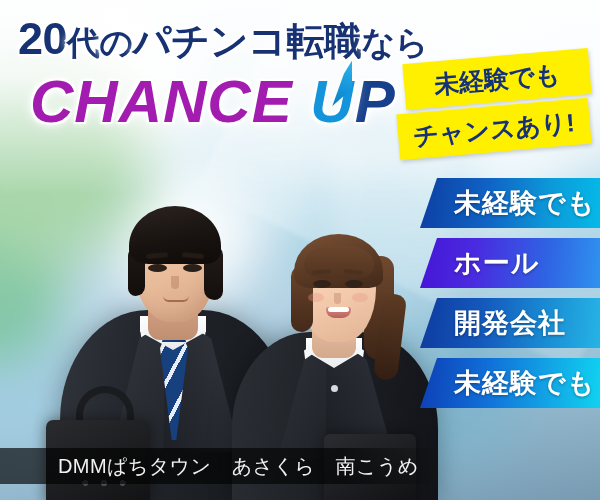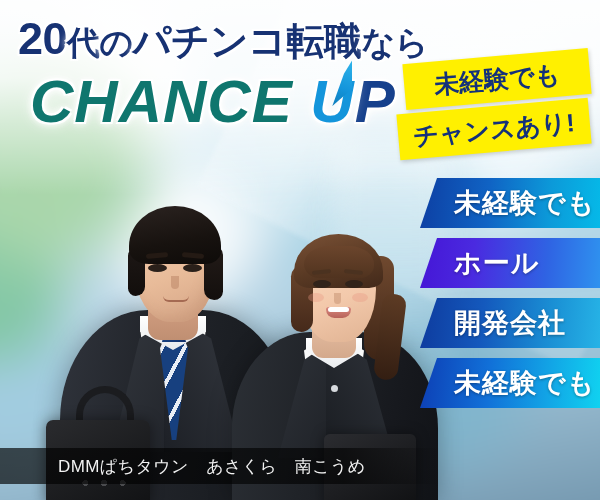--- a/index.html
+++ b/index.html
@@ -222,21 +222,21 @@
   .logo{
     position:absolute;left:30px;top:72px;
     font-size:60px;line-height:1;font-weight:bold;font-style:italic;
     letter-spacing:1px;white-space:nowrap;
     font-family:"Liberation Sans","DejaVu Sans",sans-serif;
     text-shadow:
       0 0 9px #fff,0 0 9px #fff,0 0 16px #fff,
       2px 2px 0 rgba(255,255,255,.95),-2px -2px 0 rgba(255,255,255,.95),
       2px -2px 0 rgba(255,255,255,.95),-2px 2px 0 rgba(255,255,255,.95);
   }
-  .logo-chance{color:#0f766e;}
+  .logo-chance{color:#a21caf;}
   .logo-u{color:#1495db;position:relative;display:inline-block;}
   .logo-swoosh{
     position:absolute;left:22px;top:-12px;width:20px;height:46px;
     background:linear-gradient(200deg,#2fb4ea 0%,#1495db 60%,#0d7cba 100%);
     clip-path:polygon(100% 0,100% 62%,0 100%,58% 30%);
     text-shadow:none;pointer-events:none;
   }
   .logo-p{color:#16408c;}
 
   
@@ -270,21 +270,21 @@
   .band-3{background:linear-gradient(95deg,#6a18e0 0%,#6a2ae8 28%,#5f7ef0 68%,#b9d7f6 100%);}
   .band-4{background:linear-gradient(95deg,#0d3fb5 0%,#1170d8 38%,#12a6e6 72%,#10d2f0 100%);}
 
   
   .caption-strip{
     position:absolute;left:0;bottom:16px;width:440px;height:36px;
     background:linear-gradient(90deg,rgba(0,0,0,.66) 0%,rgba(0,0,0,.62) 78%,rgba(0,0,0,0) 100%);
     display:flex;align-items:center;
   }
   .caption-text{
-    color:#f2f2f2;font-size:17px;margin-left:58px;white-space:nowrap;letter-spacing:.4px;
+    color:#f2f2f2;font-size:20px;margin-left:58px;white-space:nowrap;letter-spacing:.4px;
   }
 </style>
 </head>
 <body>
 
 <div class="banner">
 
   <div class="bg">
     <div class="bg-base"></div>
     <div class="bg-diag"></div>

